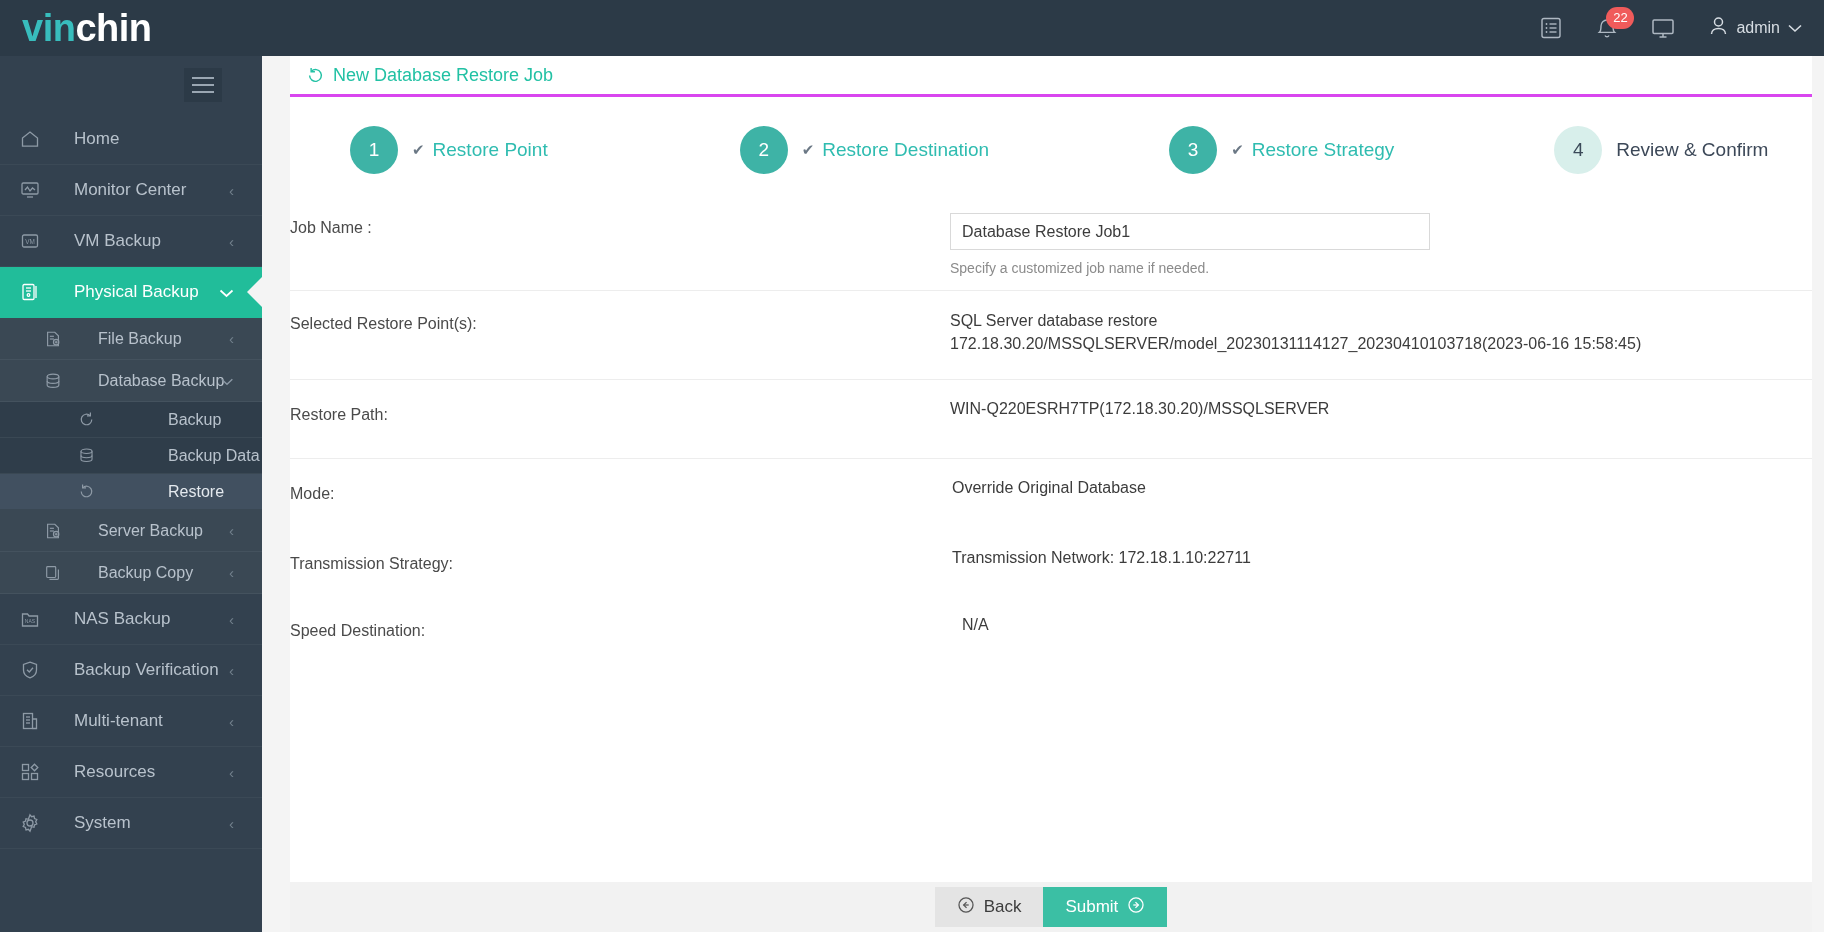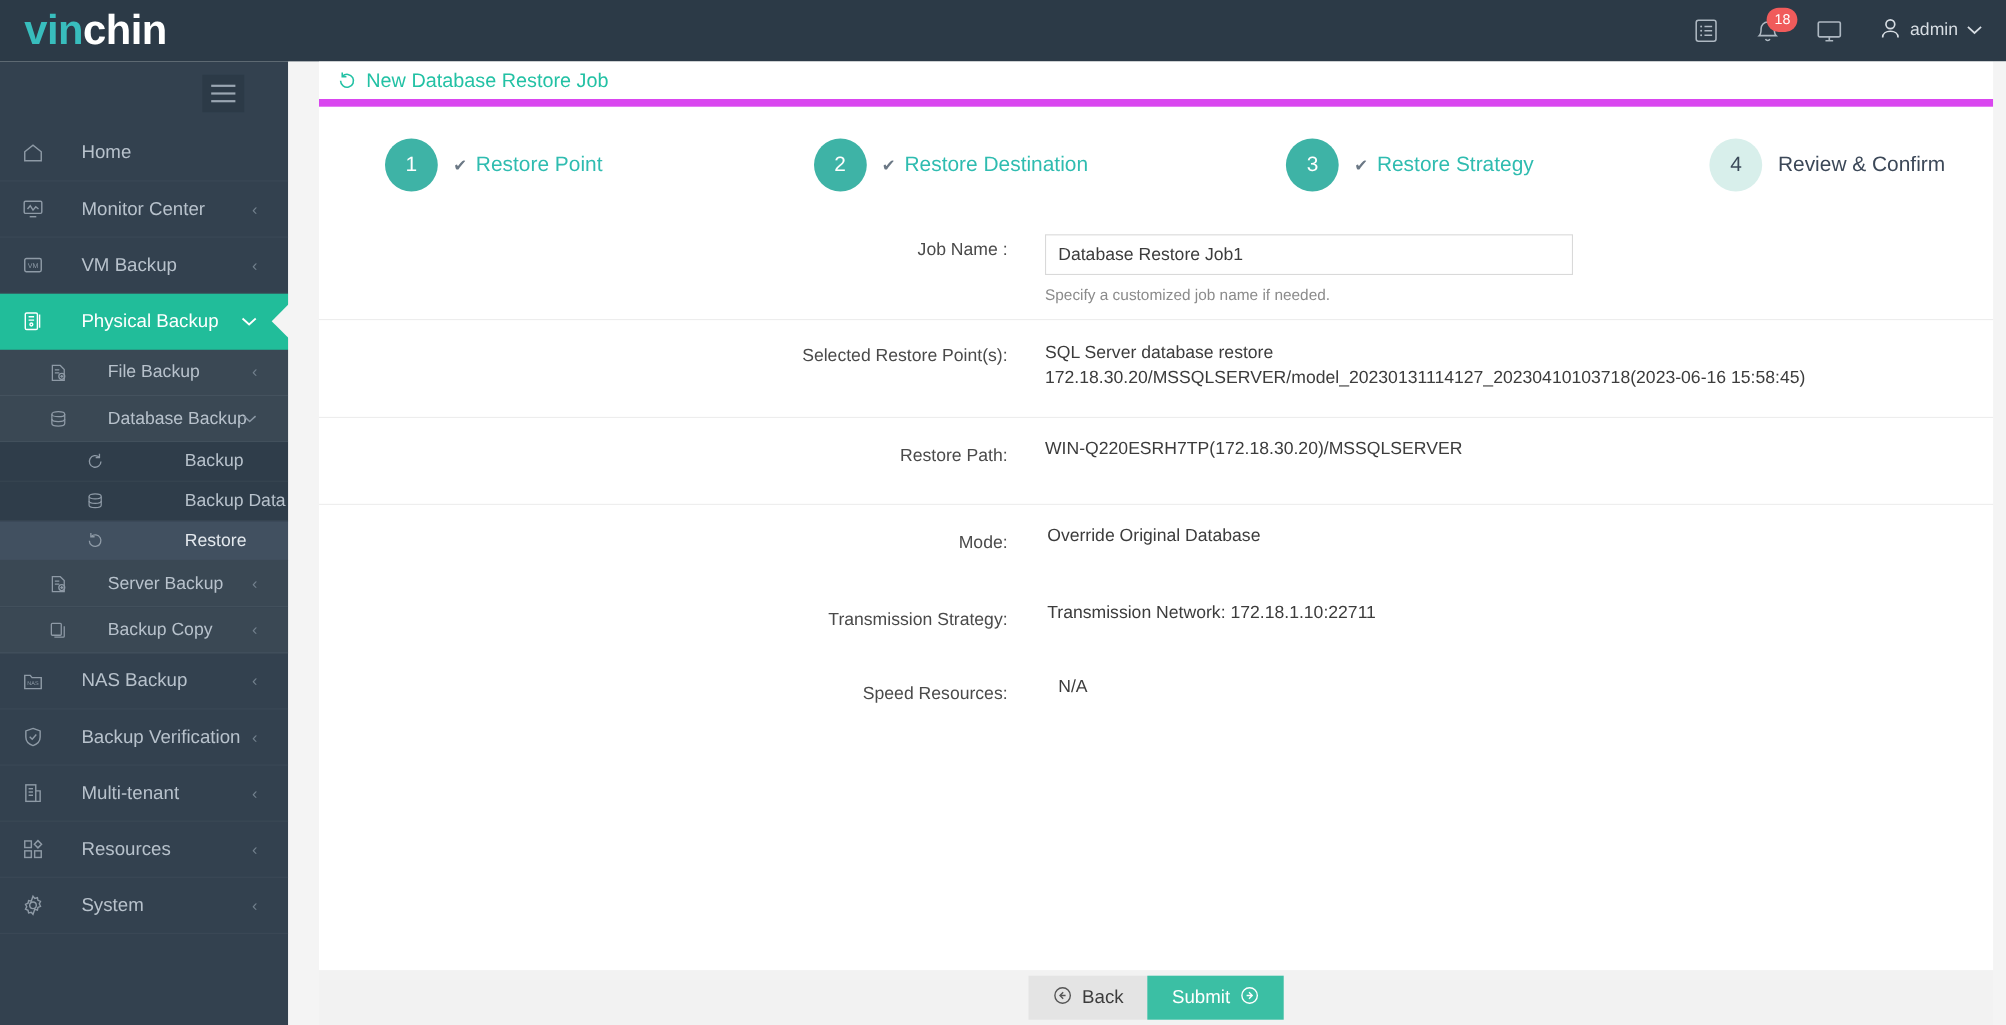--- a/index.html
+++ b/index.html
@@ -93,21 +93,21 @@
   .main {
     position: absolute; top: 56px; left: 262px; width: 1562px; height: 876px;
     background: #f4f4f4;
   }
   .panel {
     position: absolute; left: 28px; top: 0; width: 1522px; height: 826px;
     background: #ffffff;
   }
   .panel-head {
     height: 41px; display: flex; align-items: center; padding-left: 16px;
-    border-bottom: 7px solid #d946ef; color: #22c1a4;
+    border-bottom: 3px solid #d946ef; color: #22c1a4;
   }
   .panel-head .ttl { font-size: 18px; margin-left: 8px; }
   .panel-head .rot { color: #22c1a4; display: flex; }
 
   
   .stepper { display: flex; align-items: center; padding: 29px 0 22px 60px; }
   .step { display: flex; align-items: center; }
   .step .circle {
     width: 48px; height: 48px; border-radius: 50%;
     background: #3eb3a6; color: #ffffff;
@@ -125,21 +125,21 @@
   .gap-b { width: 180px; }
   .gap-c { width: 160px; }
 
   
   .form { padding-bottom: 4px; }
   .row {
     display: flex; border-top: 1px solid #ededed;
     padding: 20px 0 20px 0;
   }
   .row .lab {
-    width: 660px; text-align: right; padding-right: 34px;
+    width: 660px; padding-right: 34px;
     font-size: 16px; color: #4a4a4a; padding-top: 6px; white-space: nowrap;
   }
   .row .val { flex: 1; font-size: 16px; color: #3c3c3c; }
   .row .val .line { line-height: 23px; }
   .hint { font-size: 14px; color: #8b8b8b; margin-top: 10px; }
   .text-input {
     width: 480px; height: 37px; border: 1px solid #d9d9d9; background: #fff;
     font-size: 16px; color: #3c3c3c; padding: 0 11px;
     font-family: "Liberation Sans", sans-serif; outline: none;
   }
@@ -195,21 +195,21 @@
         </span>
       </div>
 
       <div class="tb-icon">
         <span>
           <svg width="24" height="26" viewBox="0 0 24 26" fill="none" stroke="#aeb8c2" stroke-width="1.4">
             <path d="M6 11a6 6 0 0 1 12 0c0 5 1.6 6.4 1.6 6.4H4.4S6 16 6 11z"></path>
             <path d="M10 20.5a2.2 2.2 0 0 0 4 0"></path>
           </svg>
         </span>
-        <span class="badge">18</span>
+        <span class="badge">22</span>
       </div>
 
       <div class="tb-icon">
         <span>
           <svg width="26" height="24" viewBox="0 0 26 24" fill="none" stroke="#aeb8c2" stroke-width="1.5">
             <rect x="3" y="4" width="20" height="13.5" rx="1.2"></rect>
             <line x1="9.5" y1="21" x2="16.5" y2="21"></line>
             <line x1="13" y1="17.5" x2="13" y2="21"></line>
           </svg>
         </span>
@@ -514,21 +514,21 @@
           <div class="lab">Mode:</div>
           <div class="val">Override Original Database</div>
         </div>
 
         <div class="row r-trans">
           <div class="lab">Transmission Strategy:</div>
           <div class="val">Transmission Network: 172.18.1.10:22711</div>
         </div>
 
         <div class="row r-speed">
-          <div class="lab">Speed Resources:</div>
+          <div class="lab">Speed Destination:</div>
           <div class="val">N/A</div>
         </div>
 
       </div>
     </div>
 
     <div class="footer">
       <button class="btn btn-back">
         <span>
           <svg width="18" height="18" viewBox="0 0 20 20" fill="none" stroke="#555" stroke-width="1.4">

